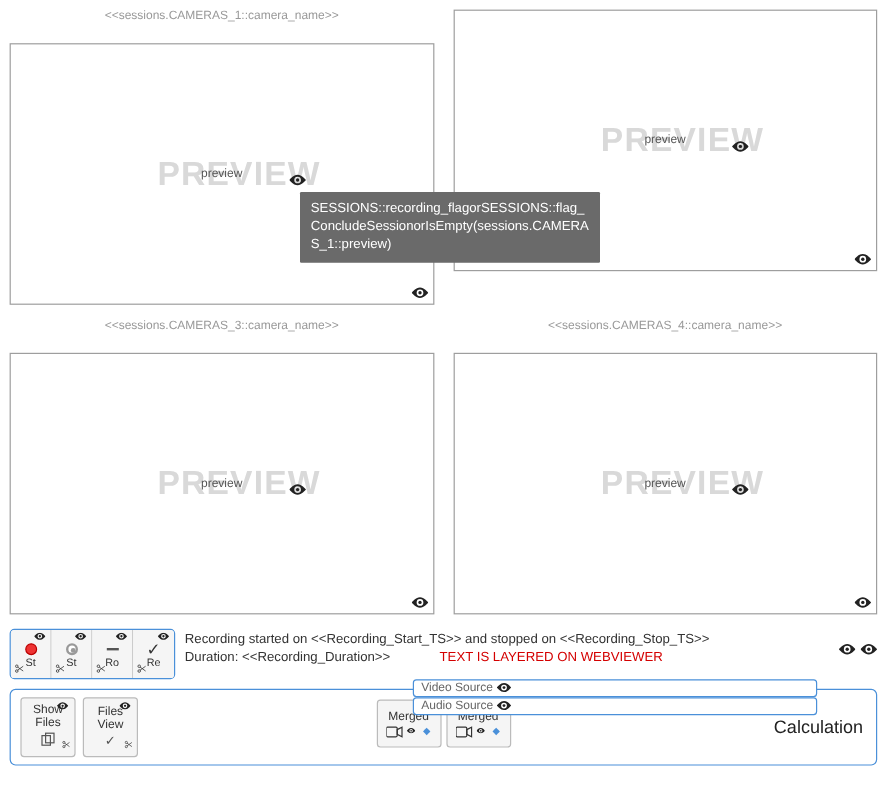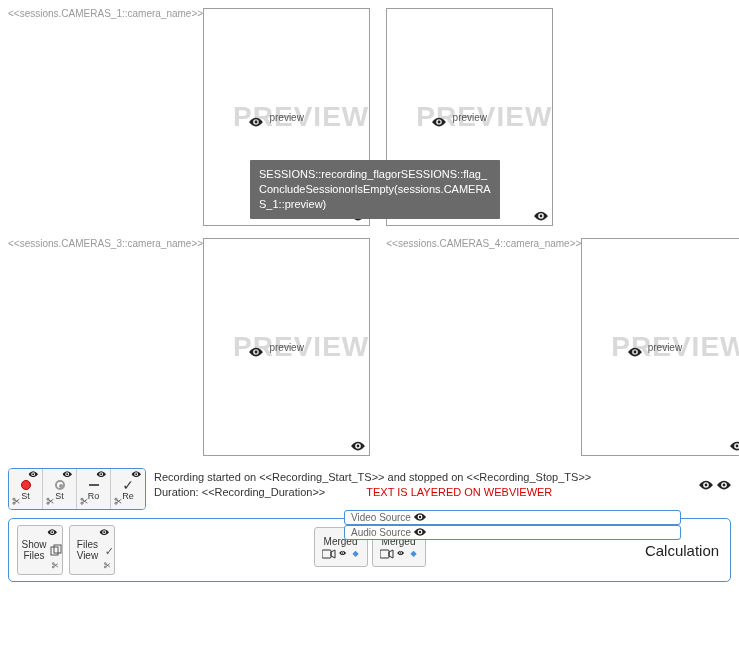--- a/index.html
+++ b/index.html
@@ -13,21 +13,22 @@
     width: 739px;
   }
   .camera-grid {
     display: grid;
     grid-template-columns: 1fr 1fr;
     gap: 12px 16px;
     margin-bottom: 12px;
   }
   .camera-cell {
     display: flex;
-    flex-direction: row;
+    flex-direction: column;
+    gap: 12px;
   }
   .camera-label {
     text-align: center;
     font-size: 10px;
     color: #999;
     margin-bottom: 2px;
     height: 14px;
   }
   .camera-box {
     border: 1px solid #9e9e9e;
@@ -187,21 +188,21 @@
     gap: 6px;
     position: relative;
   }
   .sq-btn {
     border: 1px solid #bbb;
     background: #f5f5f5;
     border-radius: 3px;
     width: 46px;
     height: 50px;
     display: flex;
-    flex-direction: row;
+    flex-direction: column;
     align-items: center;
     justify-content: center;
     font-size: 10px;
     line-height: 1.1;
     text-align: center;
     position: relative;
   }
   .sq-btn .corner-eye { position:absolute; right:2px; top:2px; transform:scale(0.8); }
   .sq-btn .corner-sc { position:absolute; right:2px; bottom:2px; transform:scale(0.7); }
   .sq-btn .sub-icon { margin-top:2px; font-size:11px; color:#555; }

